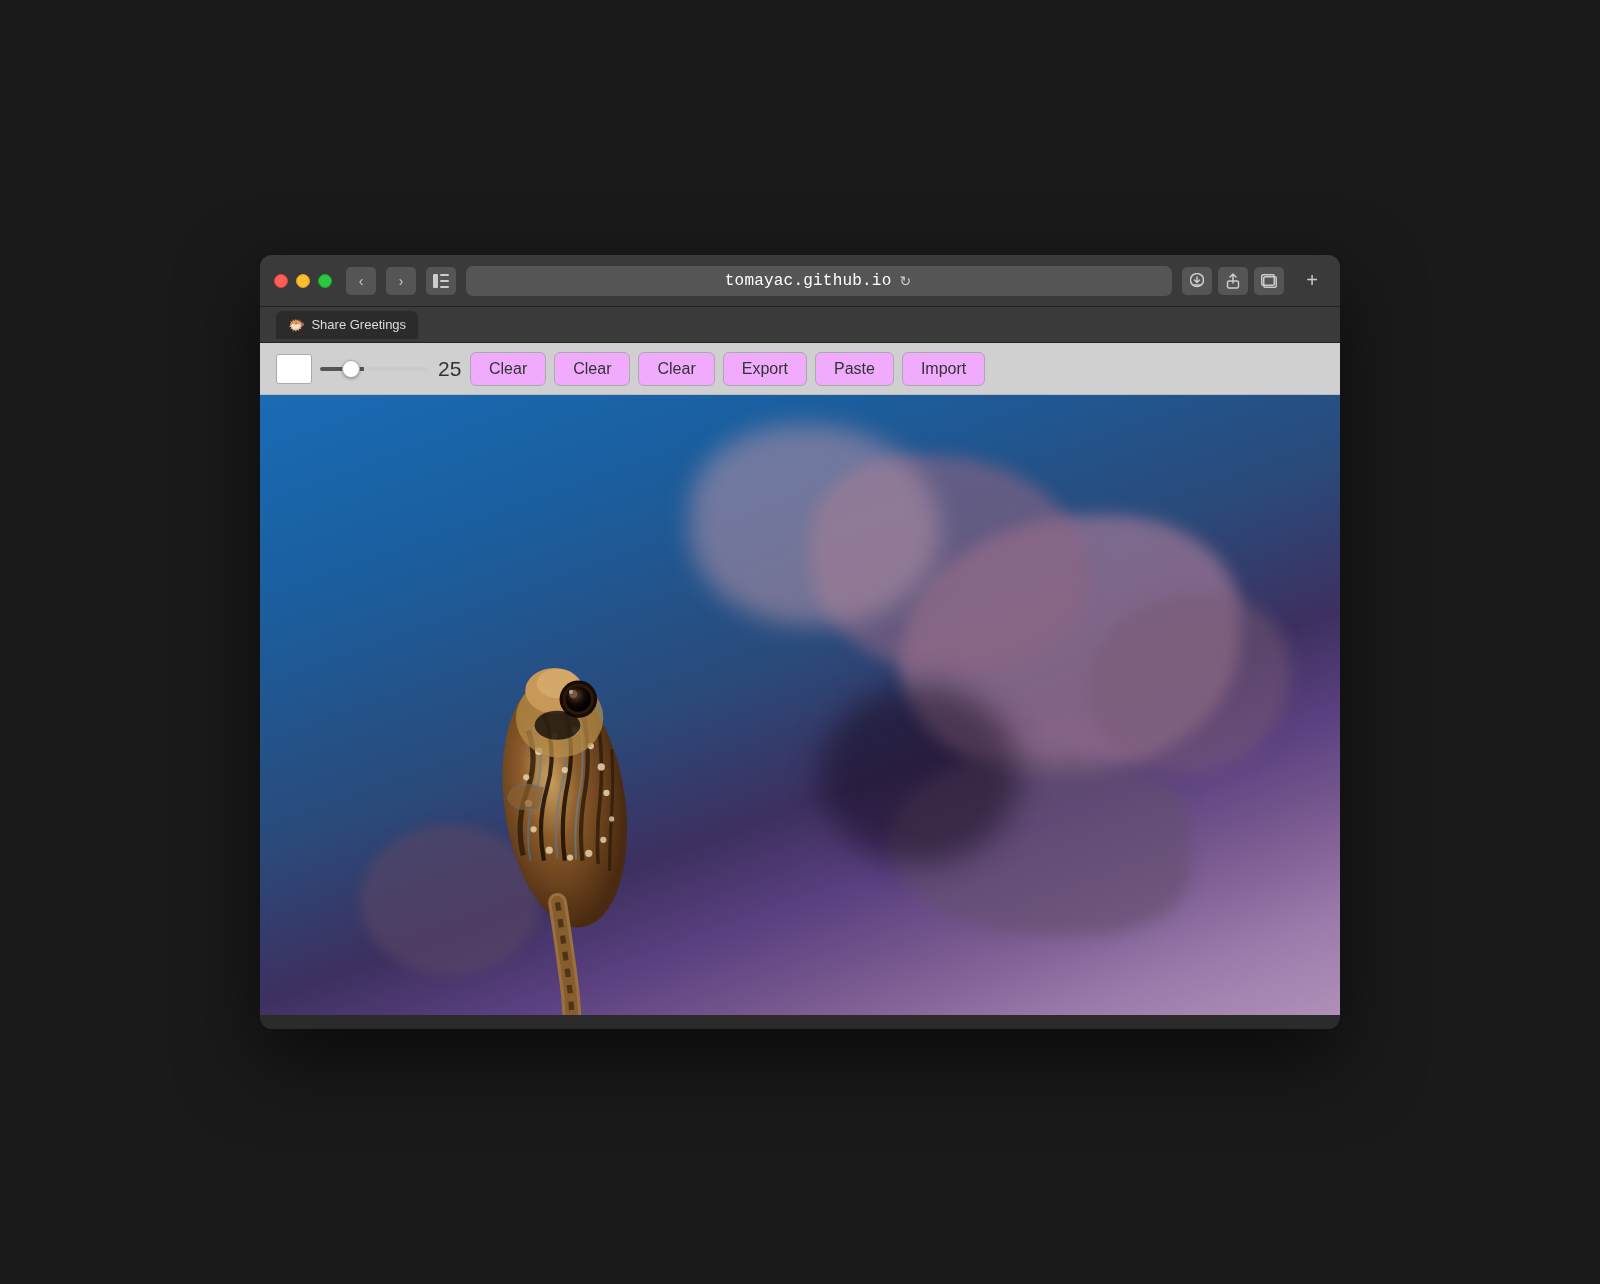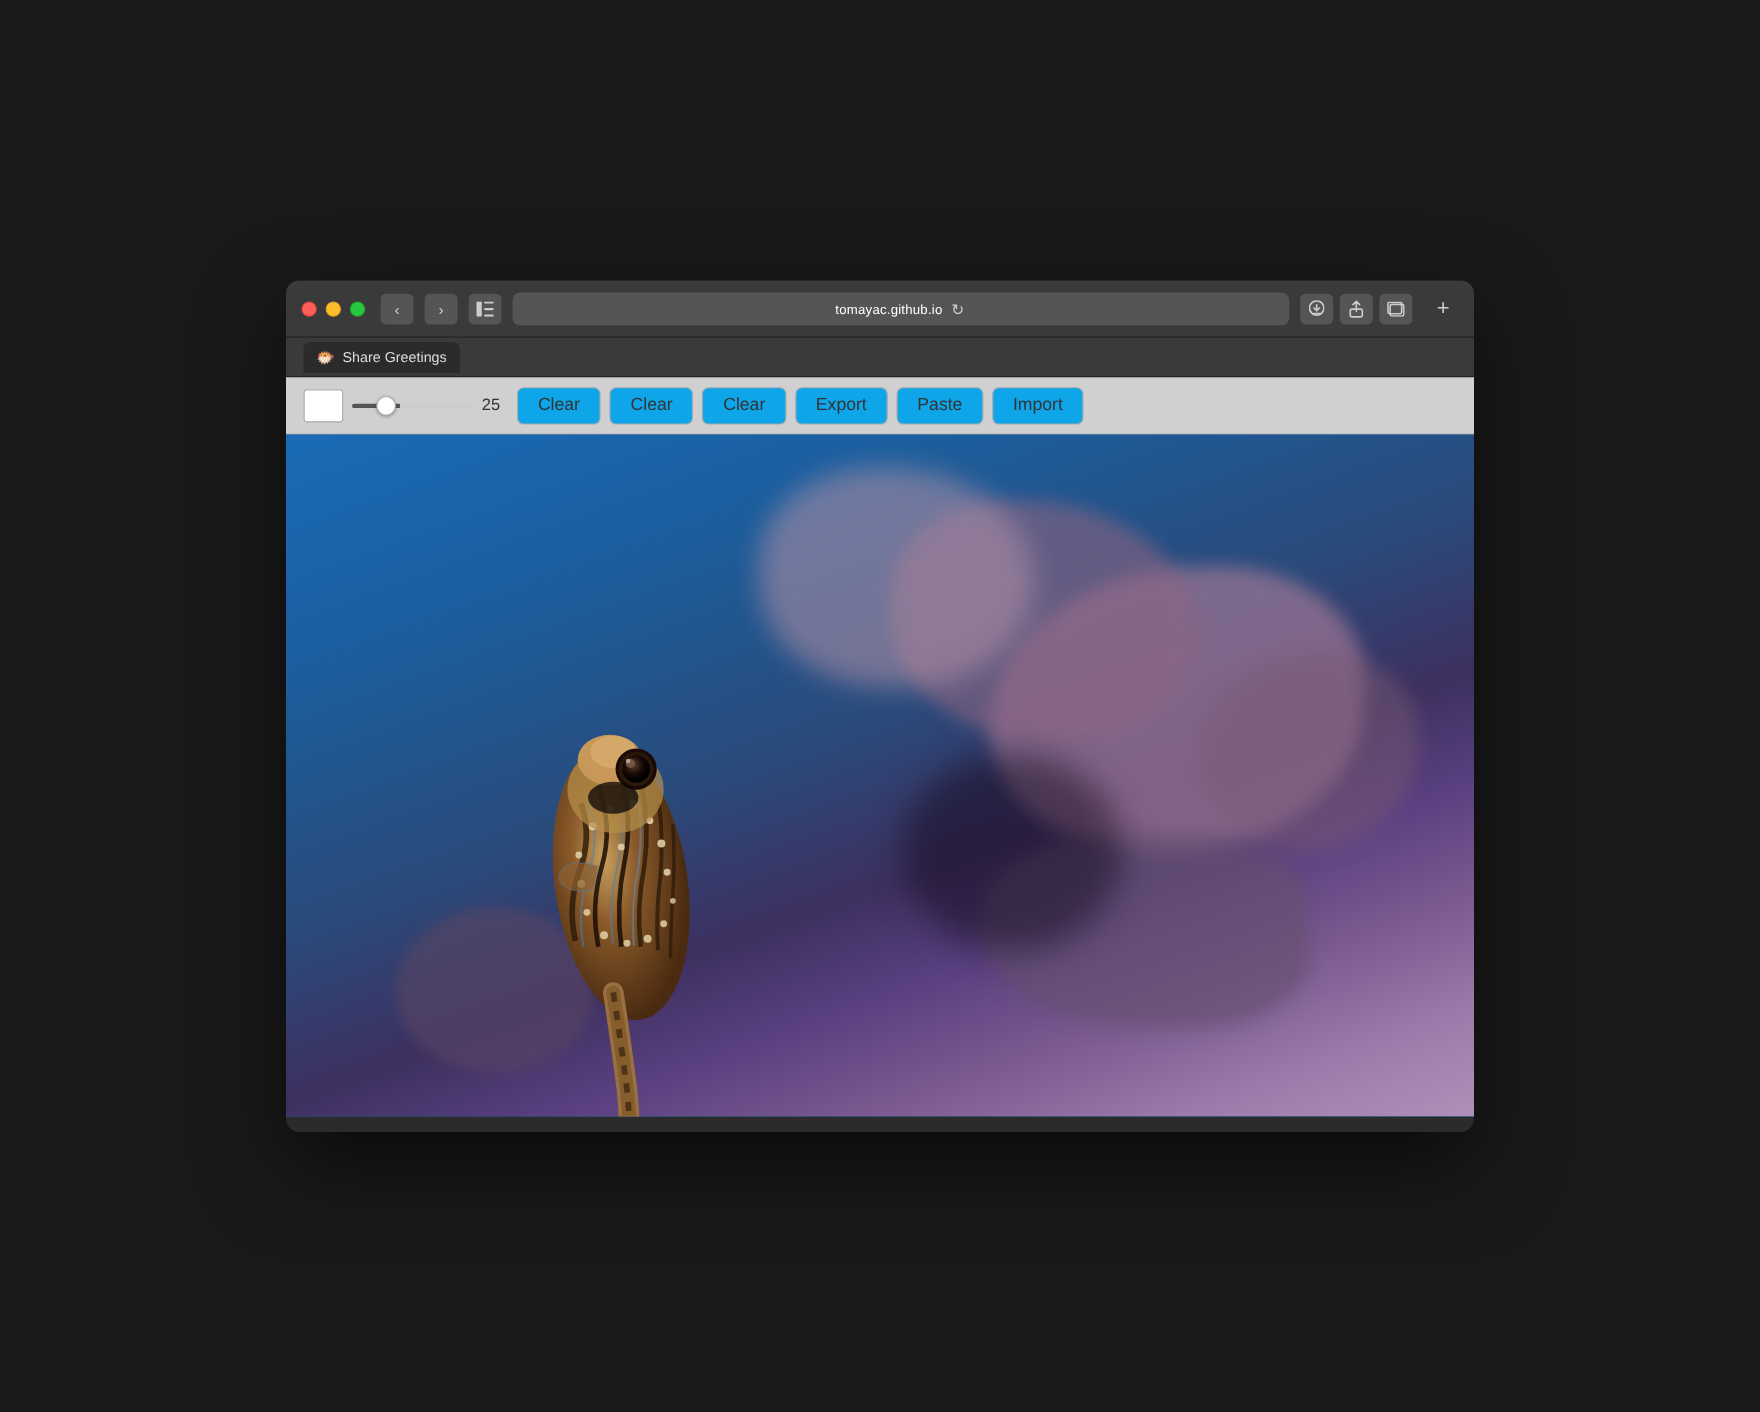--- a/index.html
+++ b/index.html
@@ -87,22 +87,23 @@
       height: 30px;
       display: flex;
       align-items: center;
       justify-content: center;
       gap: 6px;
       padding: 0 10px;
     }
 
     .address-text {
       color: #fff;
-      font-size: 12px;
+      font-size: 16px;
       letter-spacing: 0.2px;
+      font-family: Liberation Mono, monospace;
     }
 
     .reload-btn {
       background: none;
       border: none;
       color: #ccc;
       cursor: pointer;
       font-size: 14px;
       padding: 2px;
     }
@@ -214,27 +215,27 @@
       width: 18px;
       height: 18px;
       border-radius: 50%;
       background: #fff;
       border: 1px solid #aaa;
       box-shadow: 0 1px 3px rgba(0,0,0,0.3);
       cursor: pointer;
     }
 
     .stroke-value {
-      font-size: 15px;
+      font-size: 21px;
       color: #333;
       min-width: 24px;
     }
 
     .toolbar-btn {
-      background: #0ea5e9;
+      background: #f0abfc;
       border: 1px solid #aaa;
       border-radius: 6px;
       padding: 6px 18px;
       font-size: 16px;
       color: #333;
       cursor: pointer;
       height: 34px;
       display: flex;
       align-items: center;
       justify-content: center;

